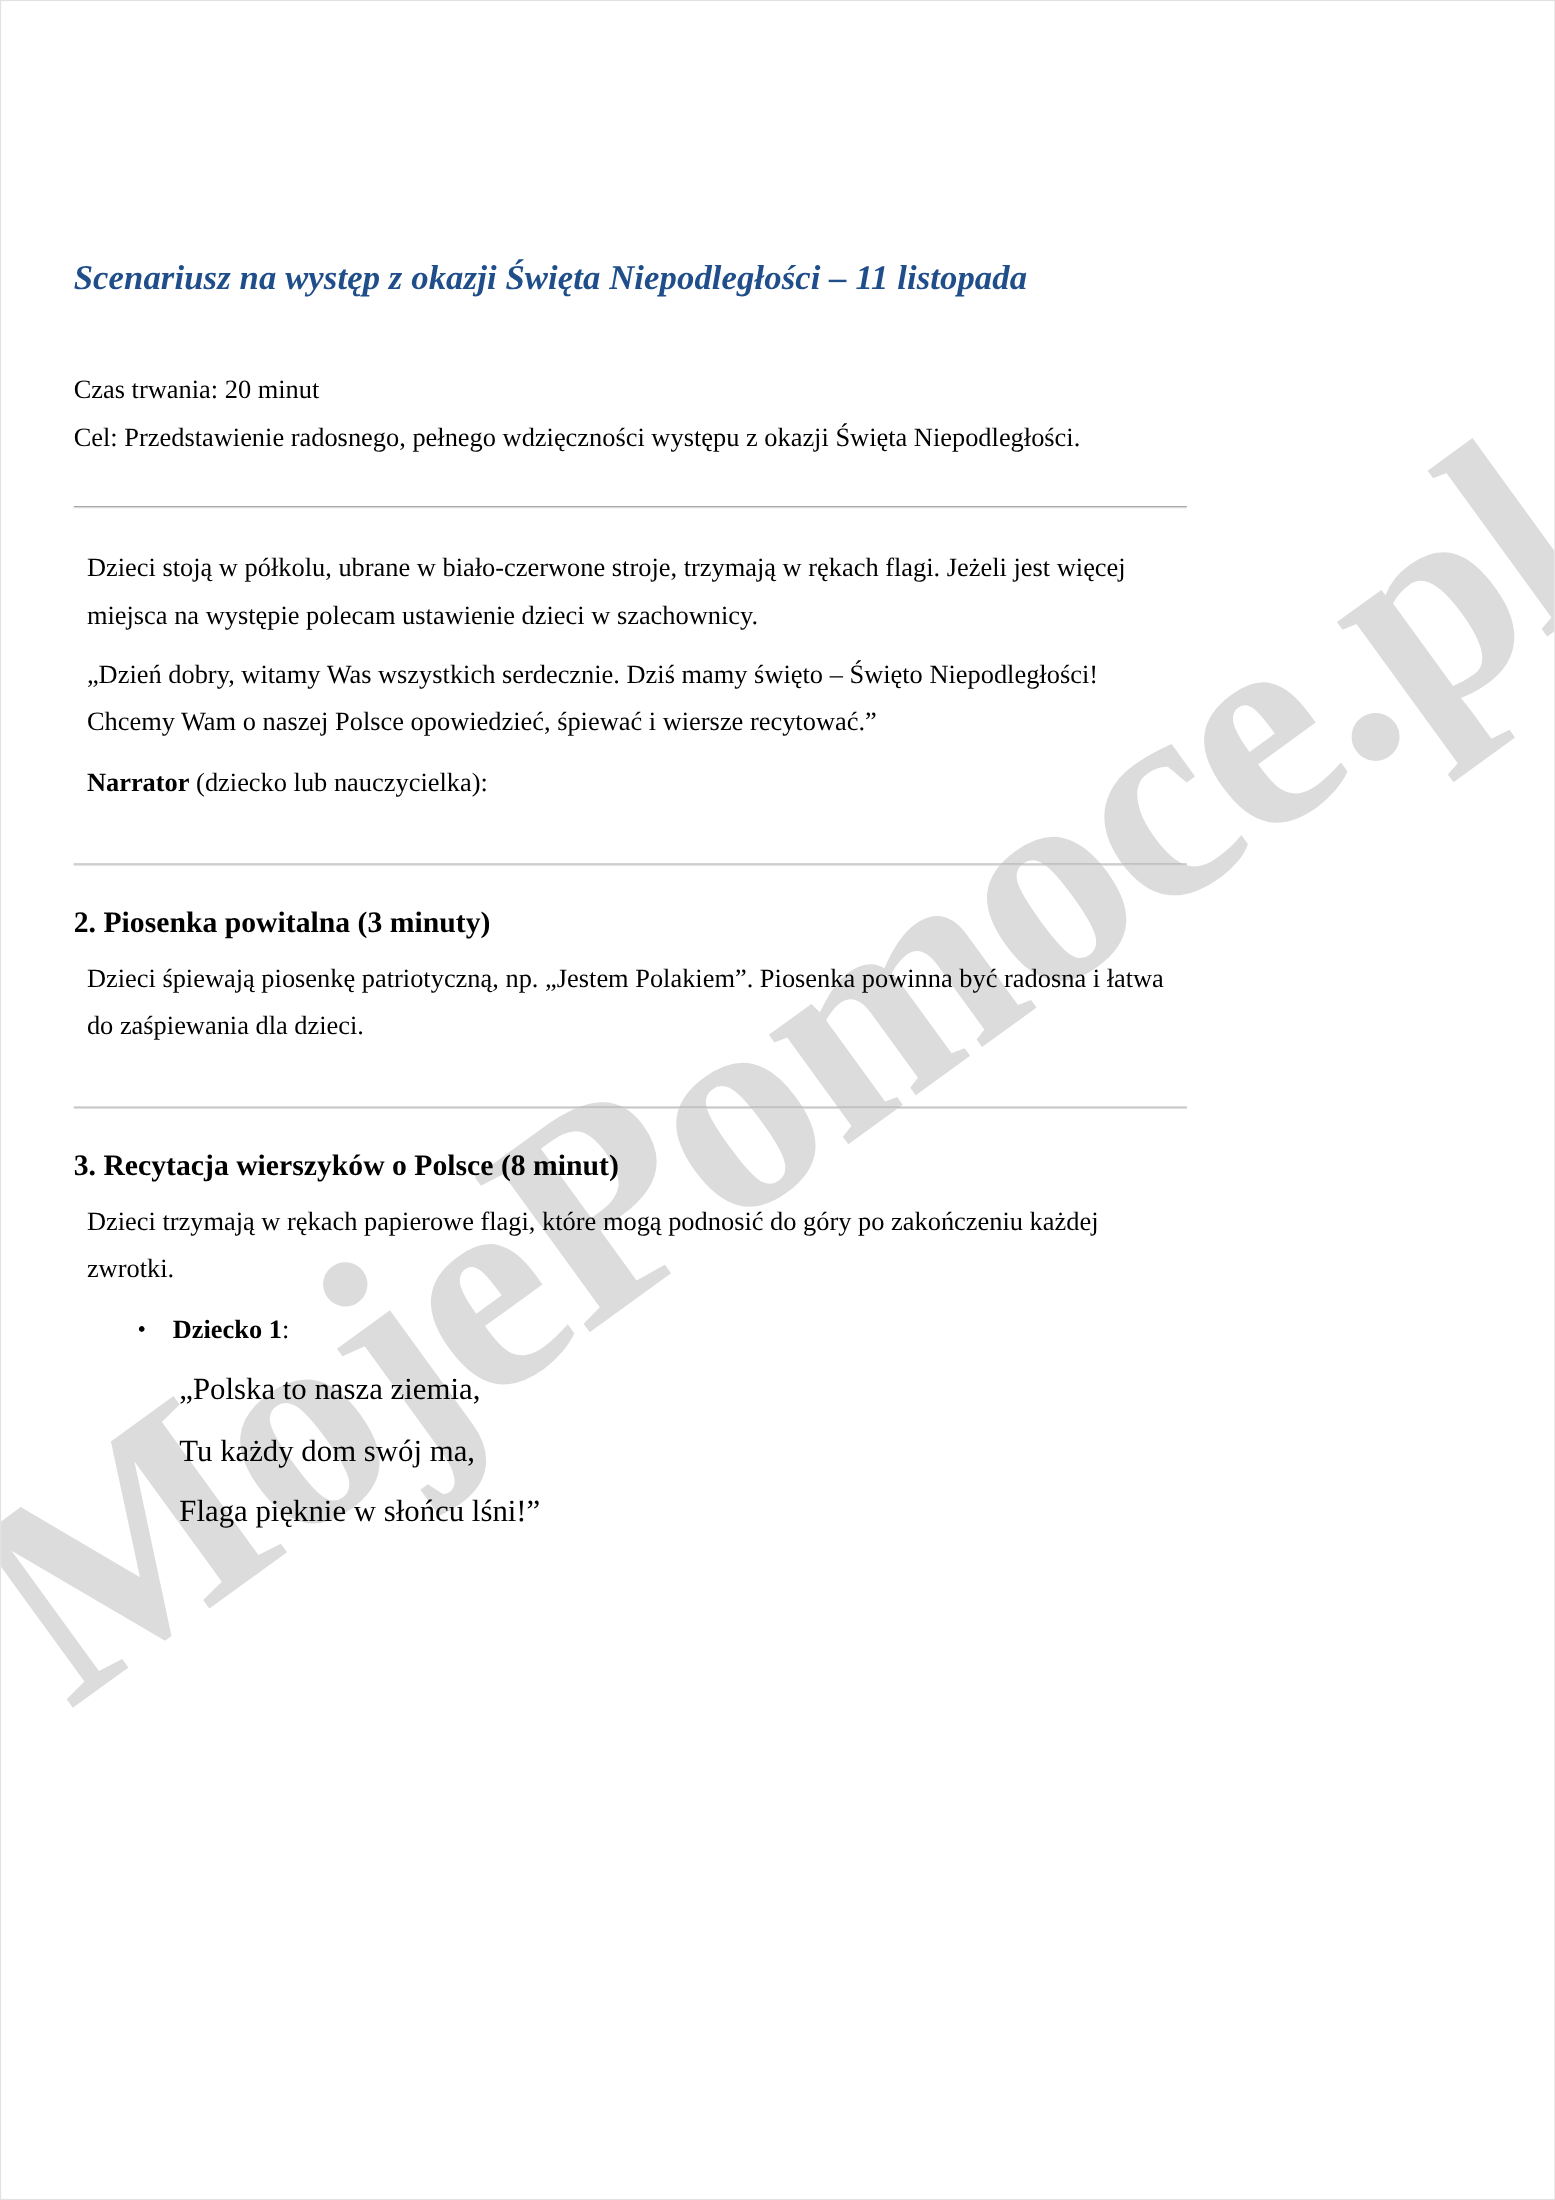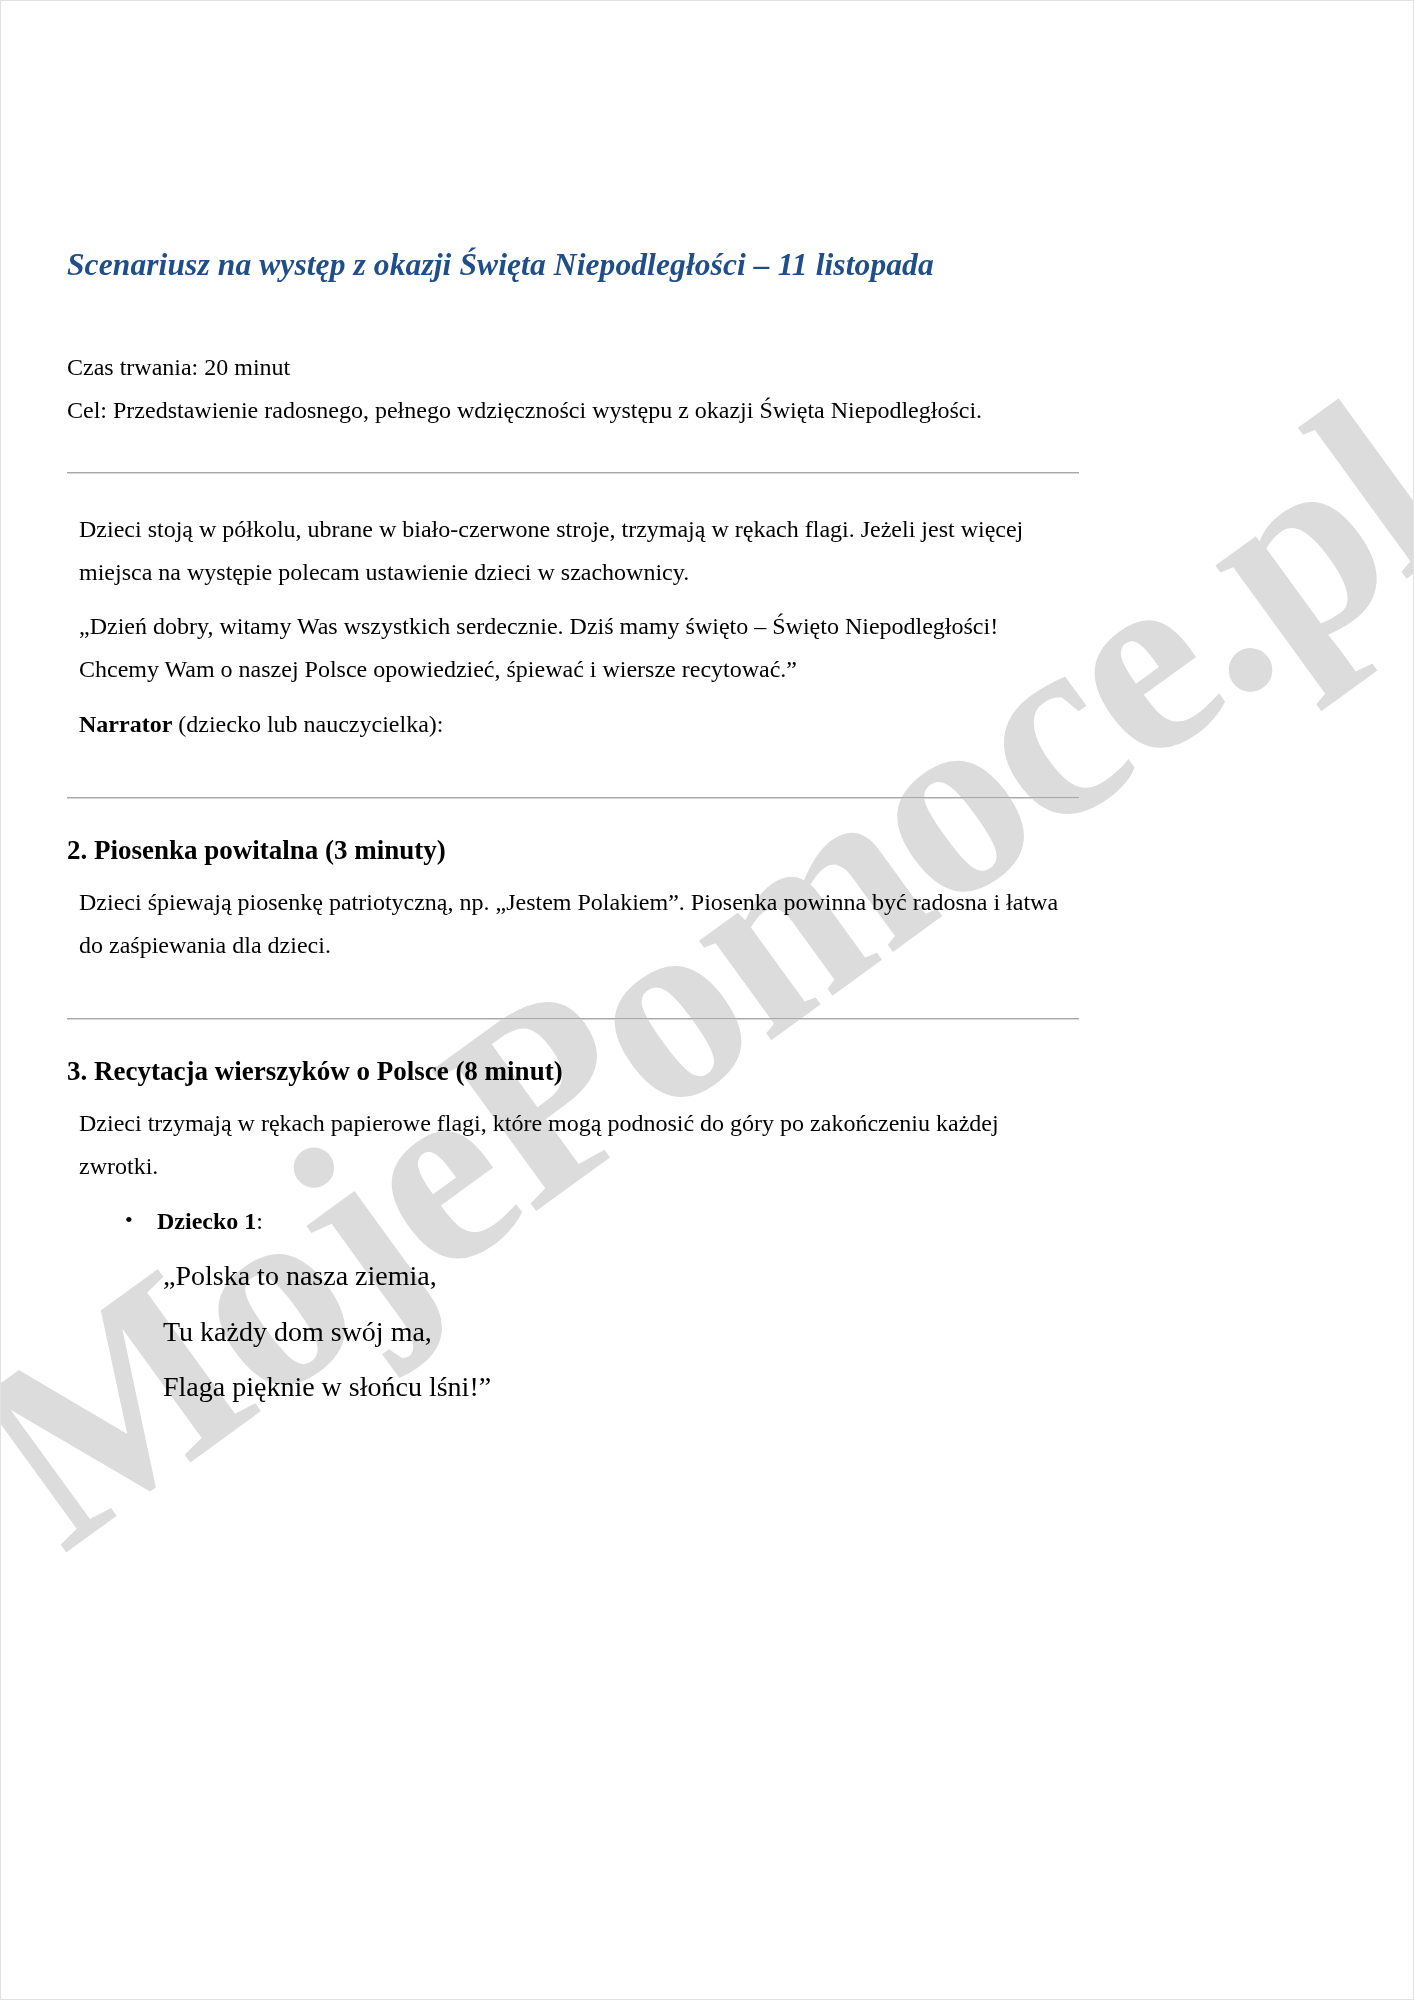--- a/index.html
+++ b/index.html
@@ -48,21 +48,21 @@
     color: #dcdcdc;
     white-space: nowrap;
     letter-spacing: -4px;
     user-select: none;
   }
 
   
   #content {
     position: absolute;
     left: 0;
-    top: 16px;
+    top: 4px;
     width: 1178px;
     padding: 228px 0 0 0;
     box-sizing: border-box;
     z-index: 2;
   }
   .inner {
     width: 1012px;
     margin: 0 auto 0 66px;
   }
 

